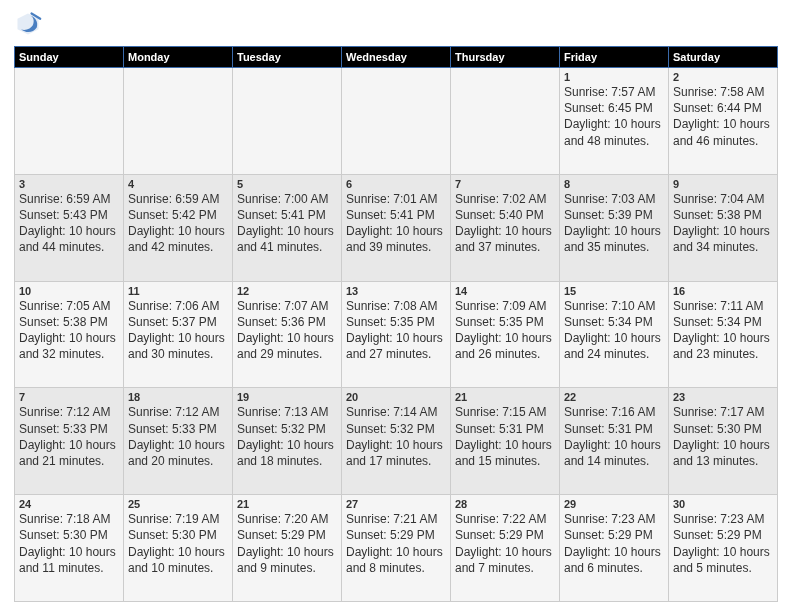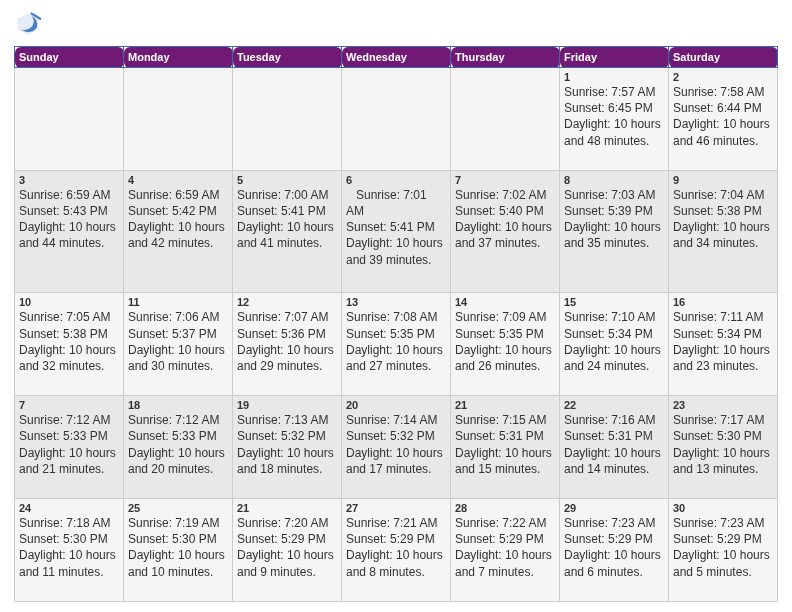--- a/index.html
+++ b/index.html
@@ -42,21 +42,21 @@
       background: #fff;
     }
 
     .calendar tr:nth-child(odd) td { background: #f5f5f5; }
     .calendar tr:nth-child(even) td { background: #e8e8e8; }
 
     .day-num { font-size: 11px; font-weight: bold; color: #333; display: block; margin-bottom: 1px; }
     .day-info { font-size: 12px; color: #333; line-height: 1.35; }
     .empty-cell { background: #f5f5f5 !important; }
 
-    .calendar thead tr th { background: #701a75; border-radius: 6px; }
+    .calendar thead tr th { background: #000000; }
   </style>
 </head>
 <body>
 
 <div class="page">
   <div class="header">
     <div class="logo">
       <svg class="logo-icon" viewBox="0 0 32 32" xmlns="http://www.w3.org/2000/svg">
         <rect x="0" y="0" width="32" height="32" fill="white"></rect>
         <polygon points="16,4 28,10 28,22 16,28 4,22 4,10" fill="#4a7fc1" opacity="0.15"></polygon>
@@ -108,21 +108,21 @@
 Daylight: 10 hours
 and 44 minutes.</span></td>
           <td><span class="day-num">4</span><span class="day-info" style="white-space: pre-line;">Sunrise: 6:59 AM
 Sunset: 5:42 PM
 Daylight: 10 hours
 and 42 minutes.</span></td>
           <td><span class="day-num">5</span><span class="day-info" style="white-space: pre-line;">Sunrise: 7:00 AM
 Sunset: 5:41 PM
 Daylight: 10 hours
 and 41 minutes.</span></td>
-          <td><span class="day-num">6</span><span class="day-info" style="white-space: pre-line; margin-left: 10px;">Sunrise: 7:01 AM
+          <td><span class="day-num">6</span><span class="day-info" style="white-space: pre-line;">Sunrise: 7:01 AM
 Sunset: 5:41 PM
 Daylight: 10 hours
 and 39 minutes.</span></td>
           <td><span class="day-num">7</span><span class="day-info" style="white-space: pre-line;">Sunrise: 7:02 AM
 Sunset: 5:40 PM
 Daylight: 10 hours
 and 37 minutes.</span></td>
           <td><span class="day-num">8</span><span class="day-info" style="white-space: pre-line;">Sunrise: 7:03 AM
 Sunset: 5:39 PM
 Daylight: 10 hours

